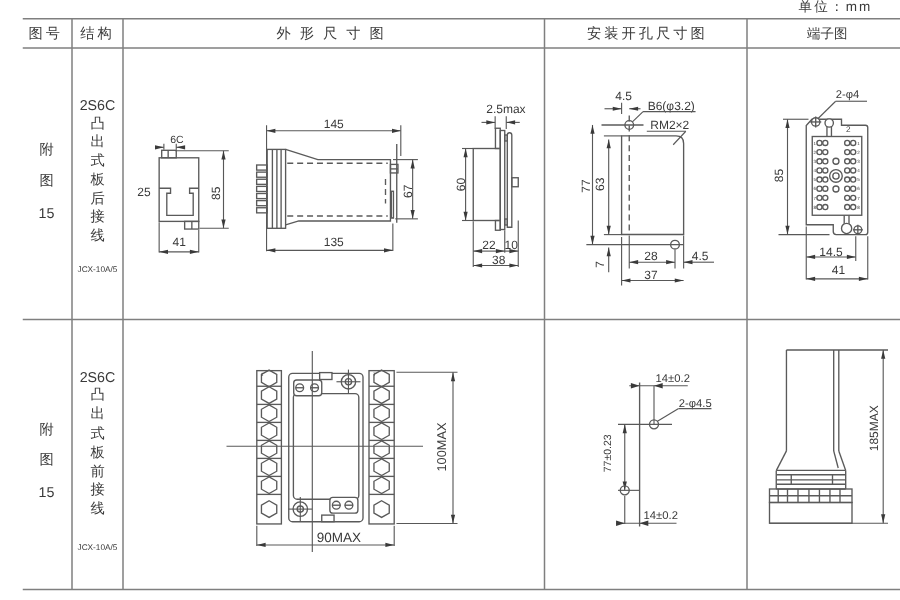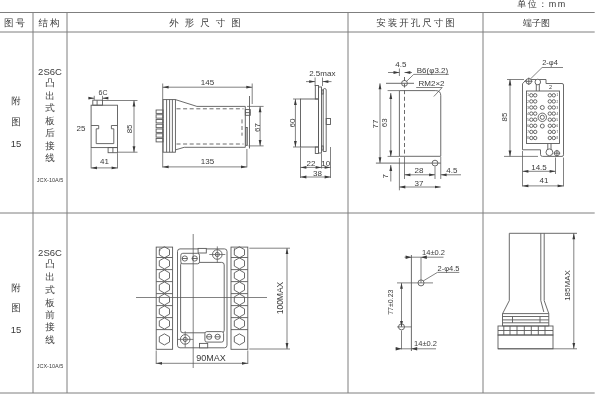--- a/index.html
+++ b/index.html
@@ -1,16 +1,16 @@
 <!DOCTYPE html>
 <html><head>
 <meta charset="utf-8">
 <style>
 html,body{margin:0;padding:0;background:#fff;}
-#page{width:583px;height:400px;position:relative;font-family:"Liberation Sans",sans-serif;-webkit-font-smoothing:antialiased;}
+#page{width:583px;height:400px;position:relative;font-family:"Liberation Sans",sans-serif;margin-left:15px;-webkit-font-smoothing:antialiased;}
 svg{position:absolute;left:0;top:0;}
 text{fill:#3a3a3a;font-family:"Liberation Sans",sans-serif;}
 .ln{stroke:#5a5a5a;stroke-width:.9;fill:none;}
 .tb{stroke:#7f7f7f;stroke-width:1;fill:none;}
 .dash{stroke:#5a5a5a;stroke-width:.9;fill:none;stroke-dasharray:4 2.6;}
 .wf{fill:#fff;stroke:#5a5a5a;stroke-width:.9;}
 .thin{stroke:#585858;stroke-width:.75;fill:none;}
 </style>
 </head>
 <body>

